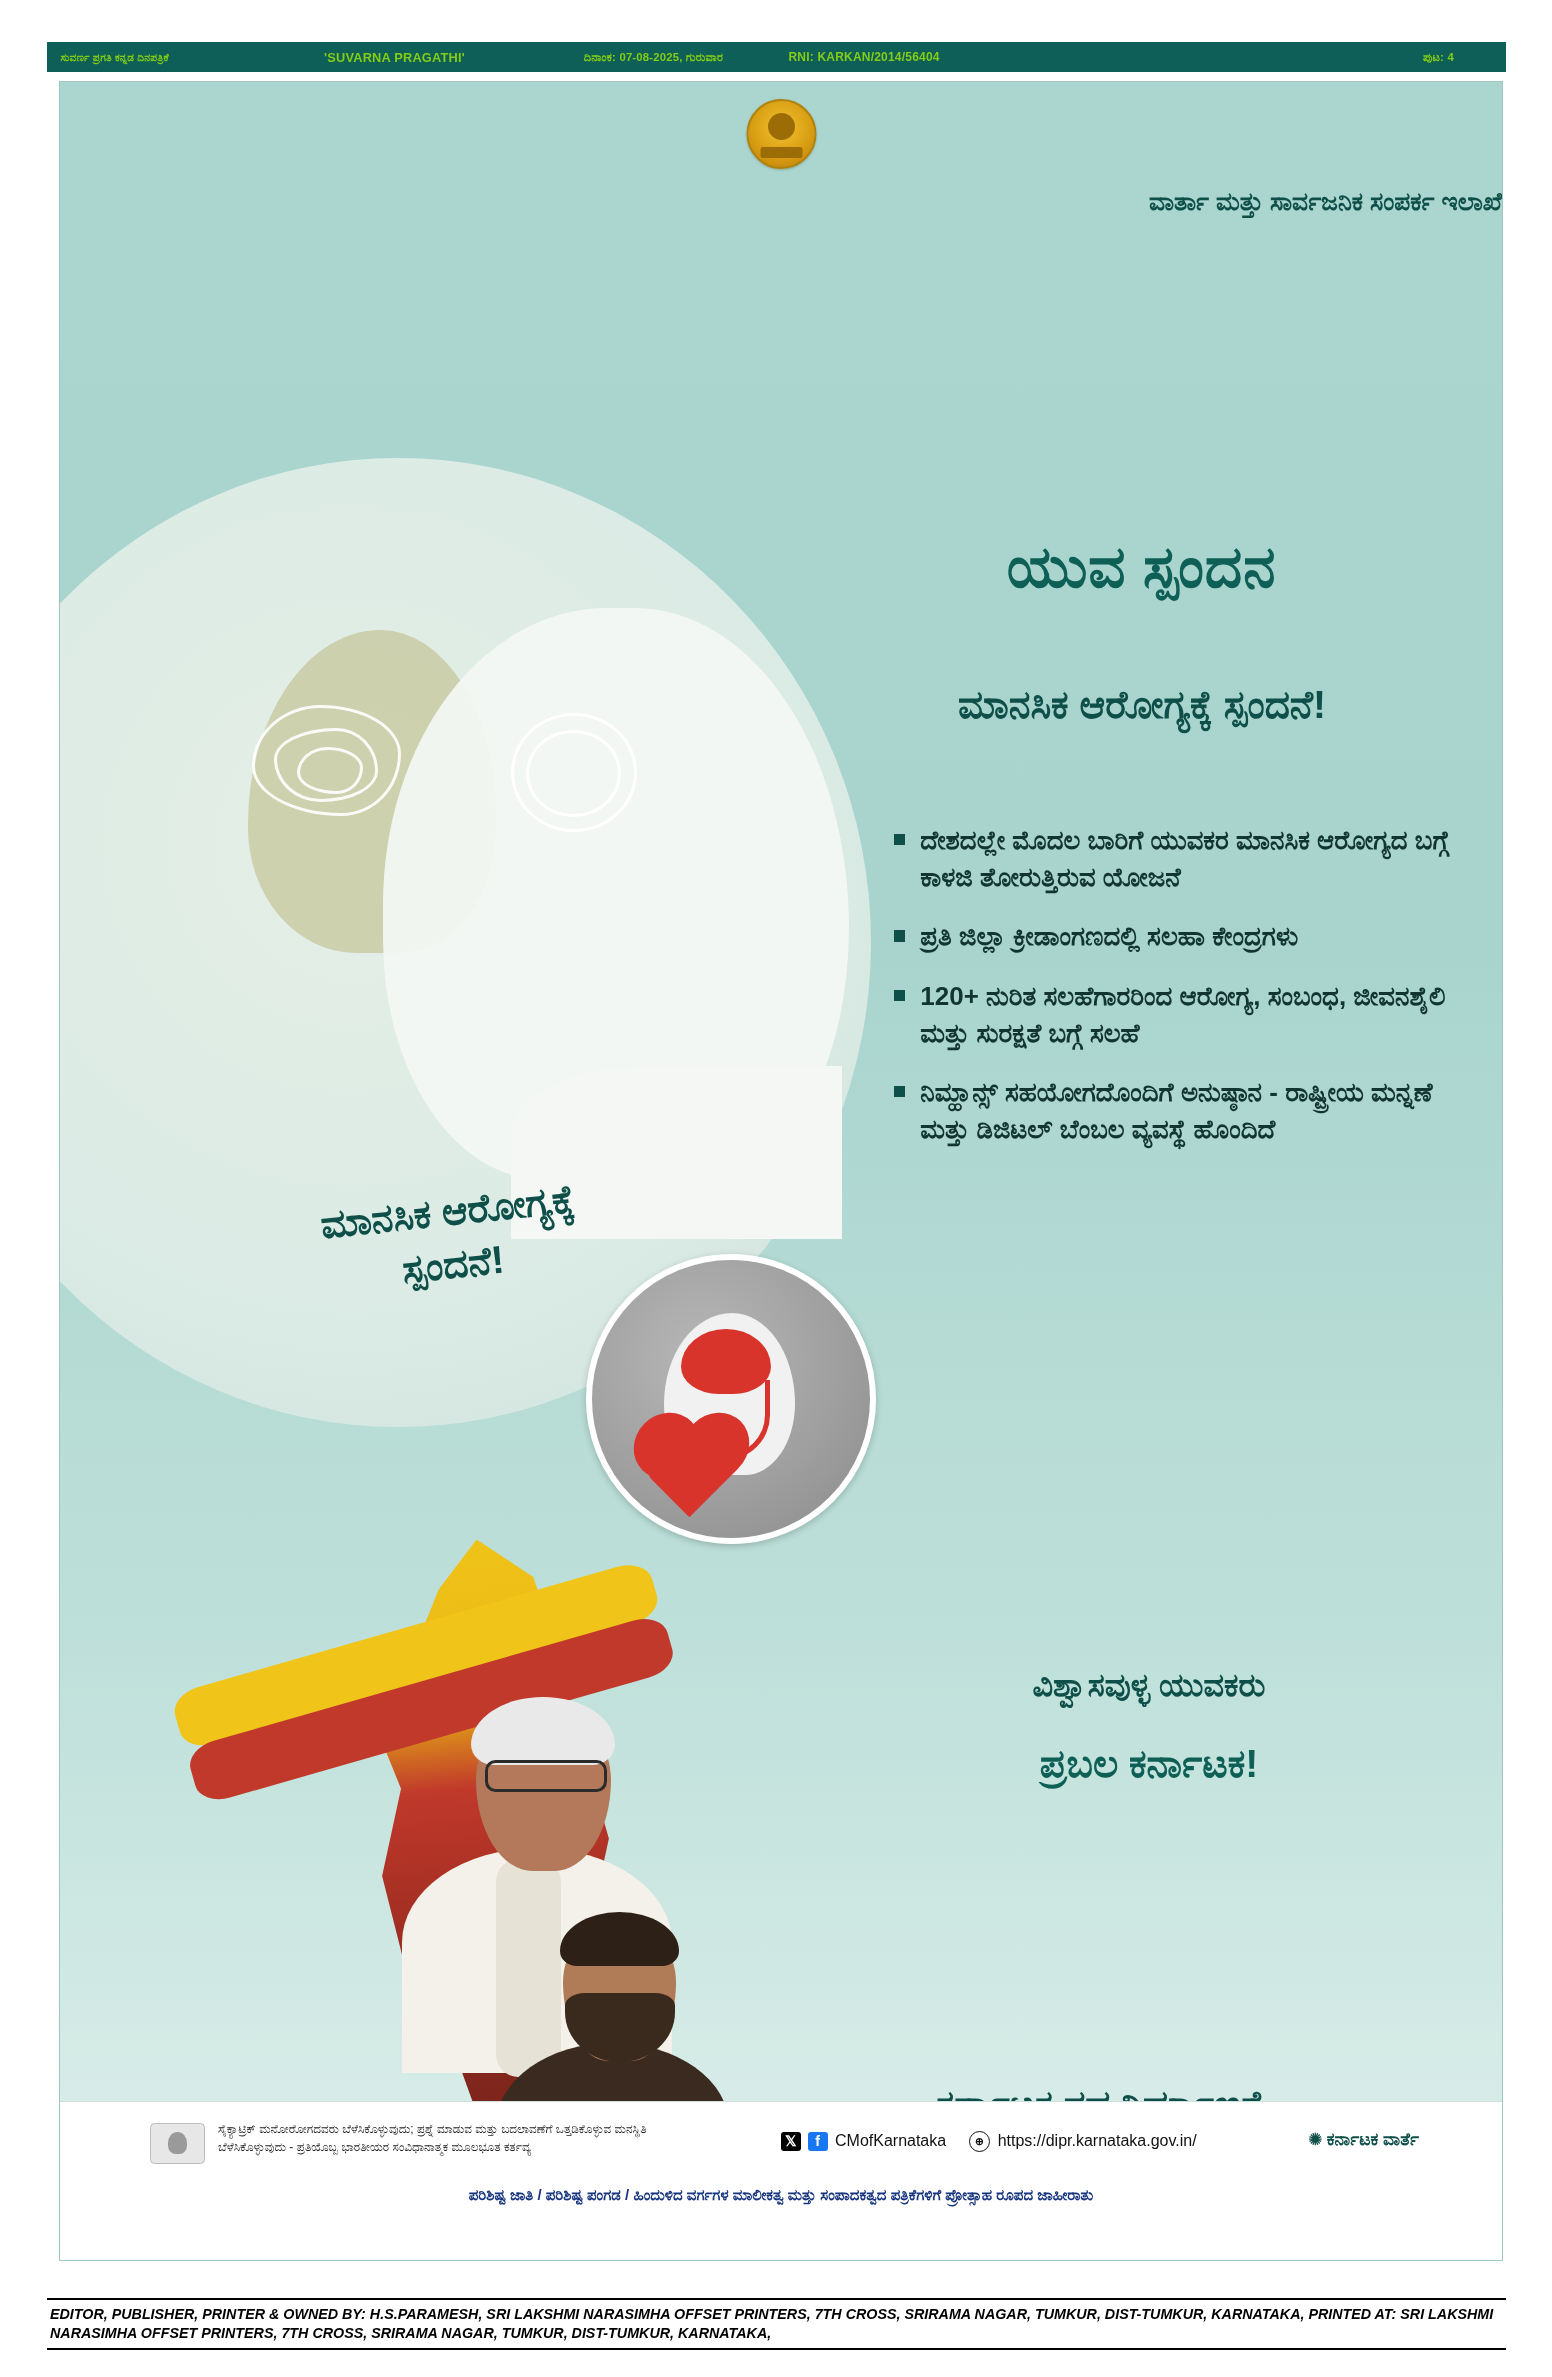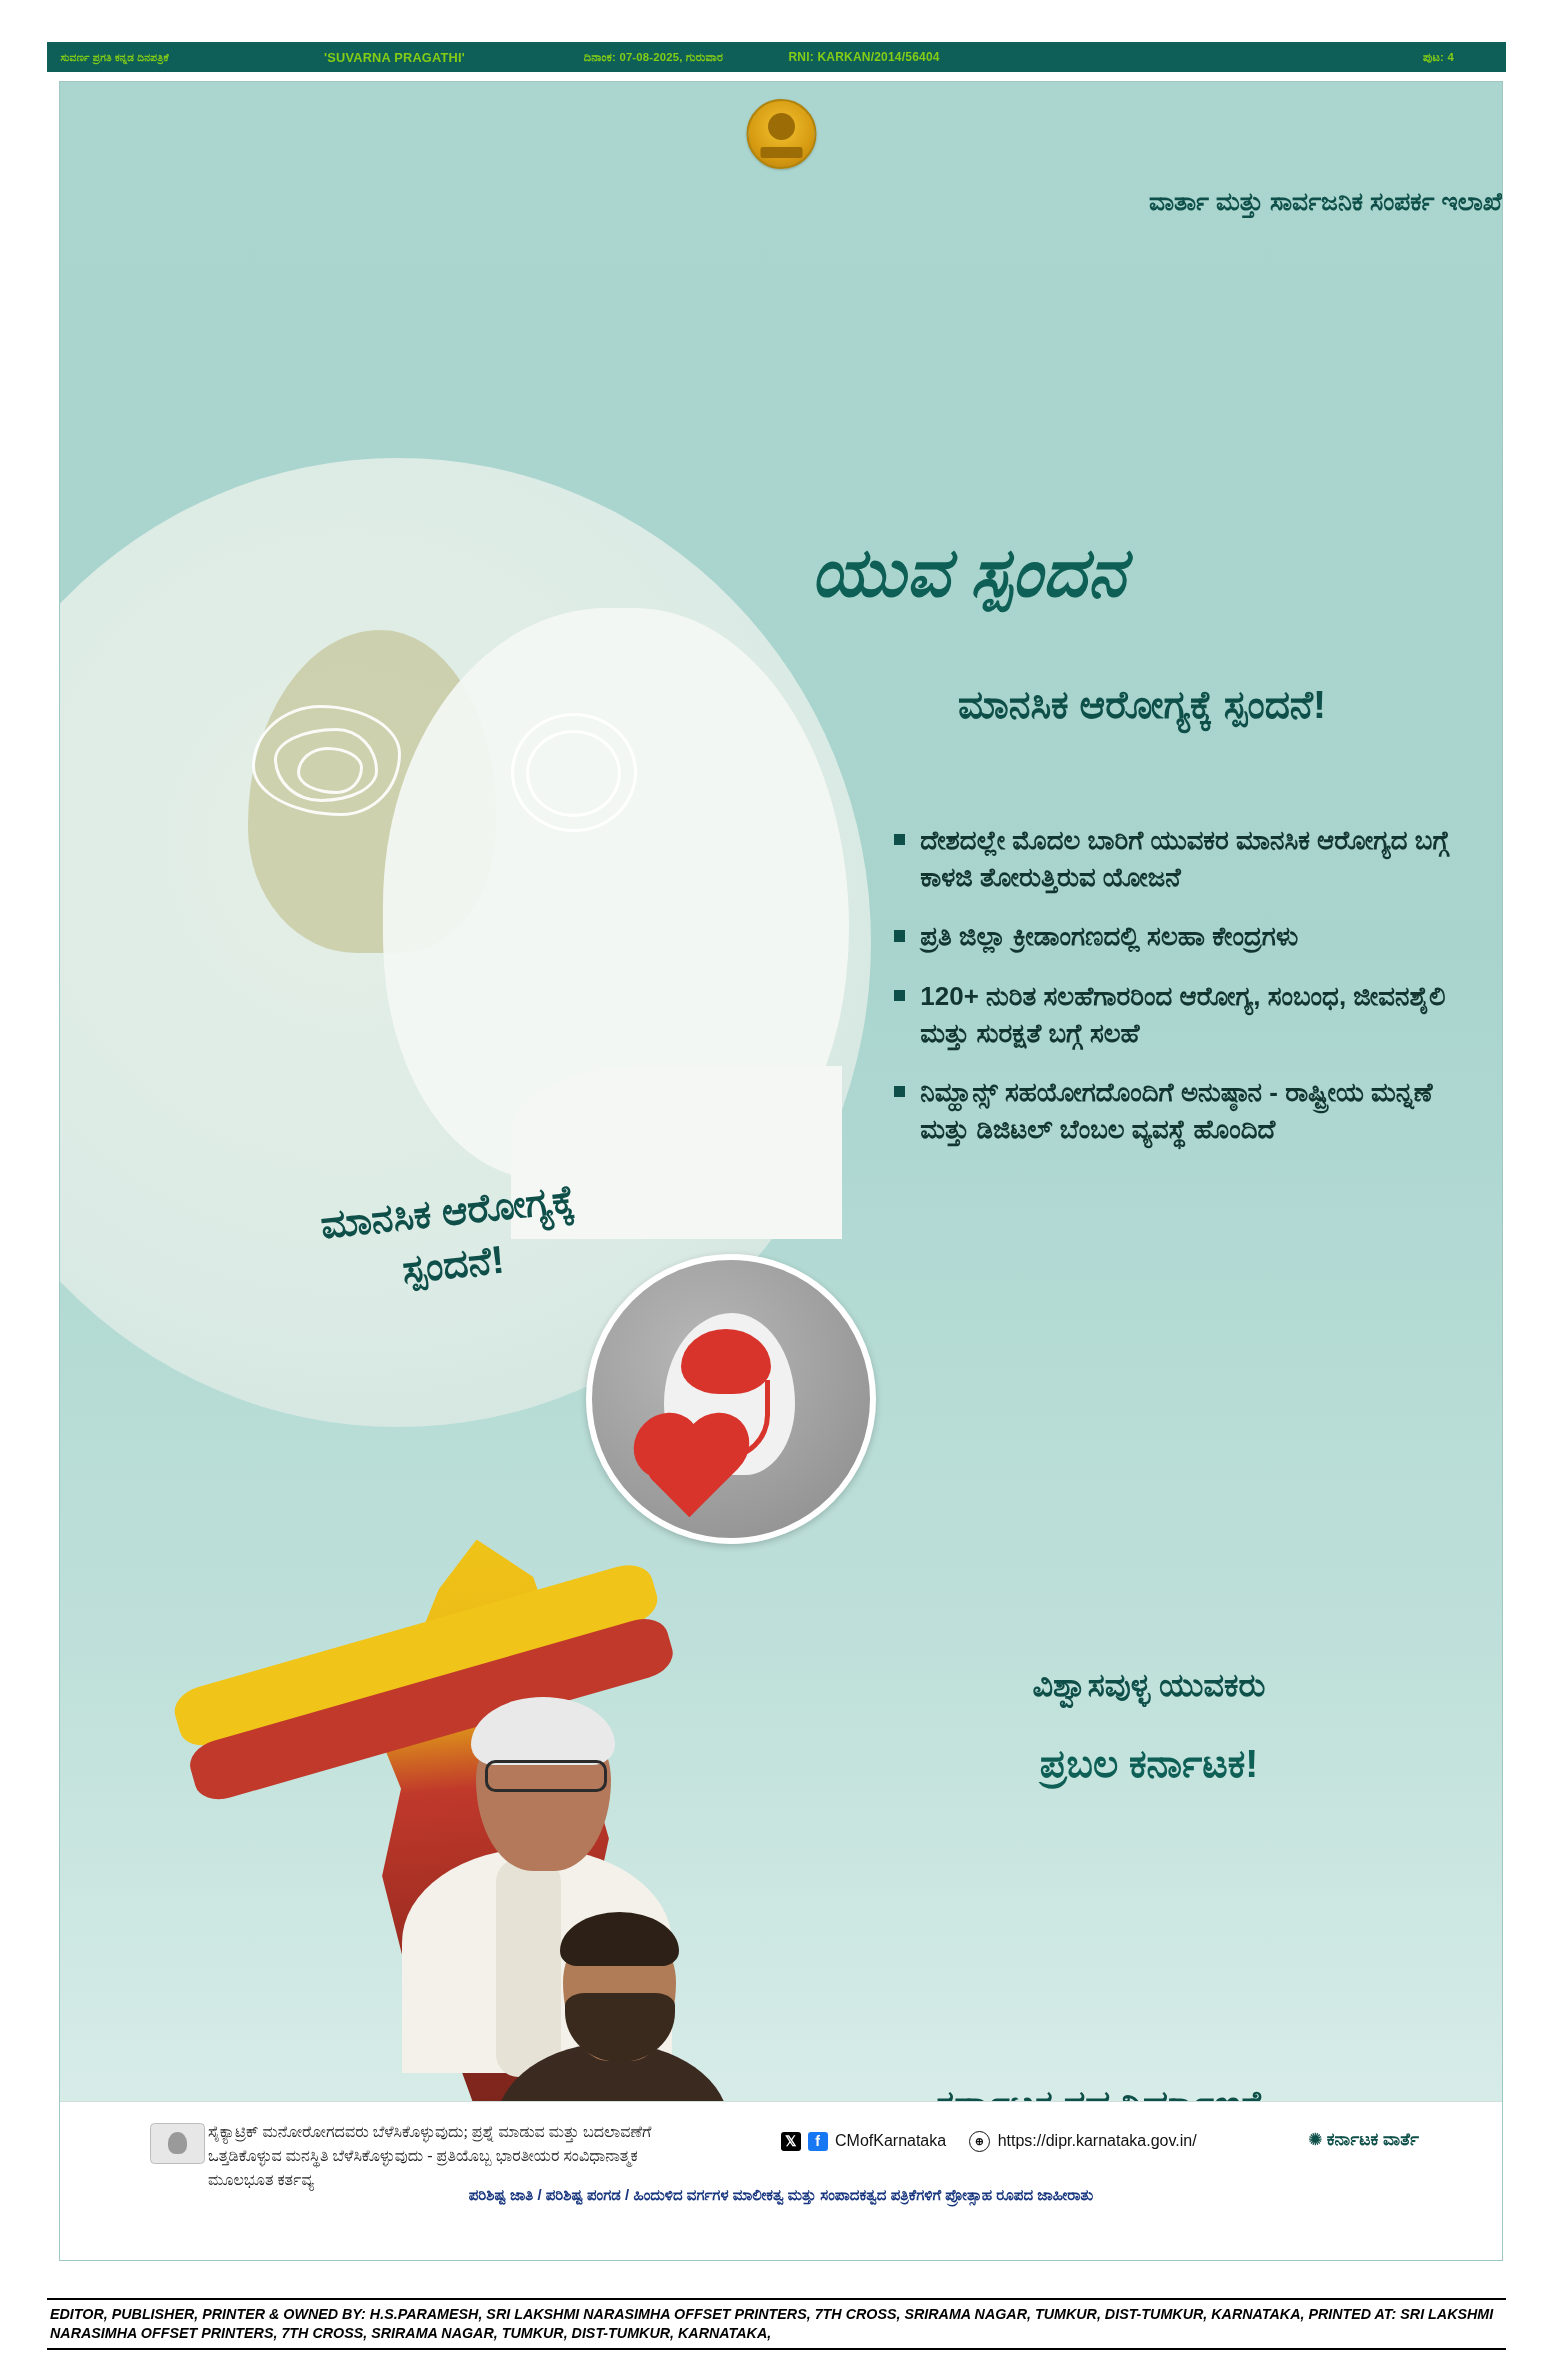--- a/index.html
+++ b/index.html
@@ -252,25 +252,25 @@
     border-top: none; border-left: none;
     border-radius: 0 0 45px 0;
   }
 
   
   .title-main {
     position: absolute;
     left: 751px;
     top: 451px;
     width: 661px;
-    font-size: 68px;
+    text-align: center;
+    font-size: 58px;
     font-weight: bold;
     color: #0e5f56;
     letter-spacing: 0.8px;
-    font-style: italic;
   }
   .title-sub {
     position: absolute;
     left: 744px;
     top: 601px;
     width: 676px;
     text-align: center;
     font-size: 39px;
     font-weight: bold;
     color: #0e4f49;
@@ -484,27 +484,26 @@
   .pf-logo:after {
     content: "";
     position: absolute;
     left: 16.5px; top: 7.5px;
     width: 19.5px; height: 22.5px;
     background: #9a9a9a;
     border-radius: 50% 50% 40% 40%;
   }
   .pf-disclaimer {
     position: absolute;
-    left: 148px;
+    left: 158px;
     top: 18px;
     width: 481px;
-    font-size: 16px;
+    font-size: 12px;
     line-height: 1.5;
     color: #222;
-    font-family: Liberation Serif, serif;
   }
   .pf-social {
     position: absolute;
     left: 721px;
     top: 28.5px;
     display: flex;
     align-items: center;
     font-size: 16px;
     color: #111;
   }

